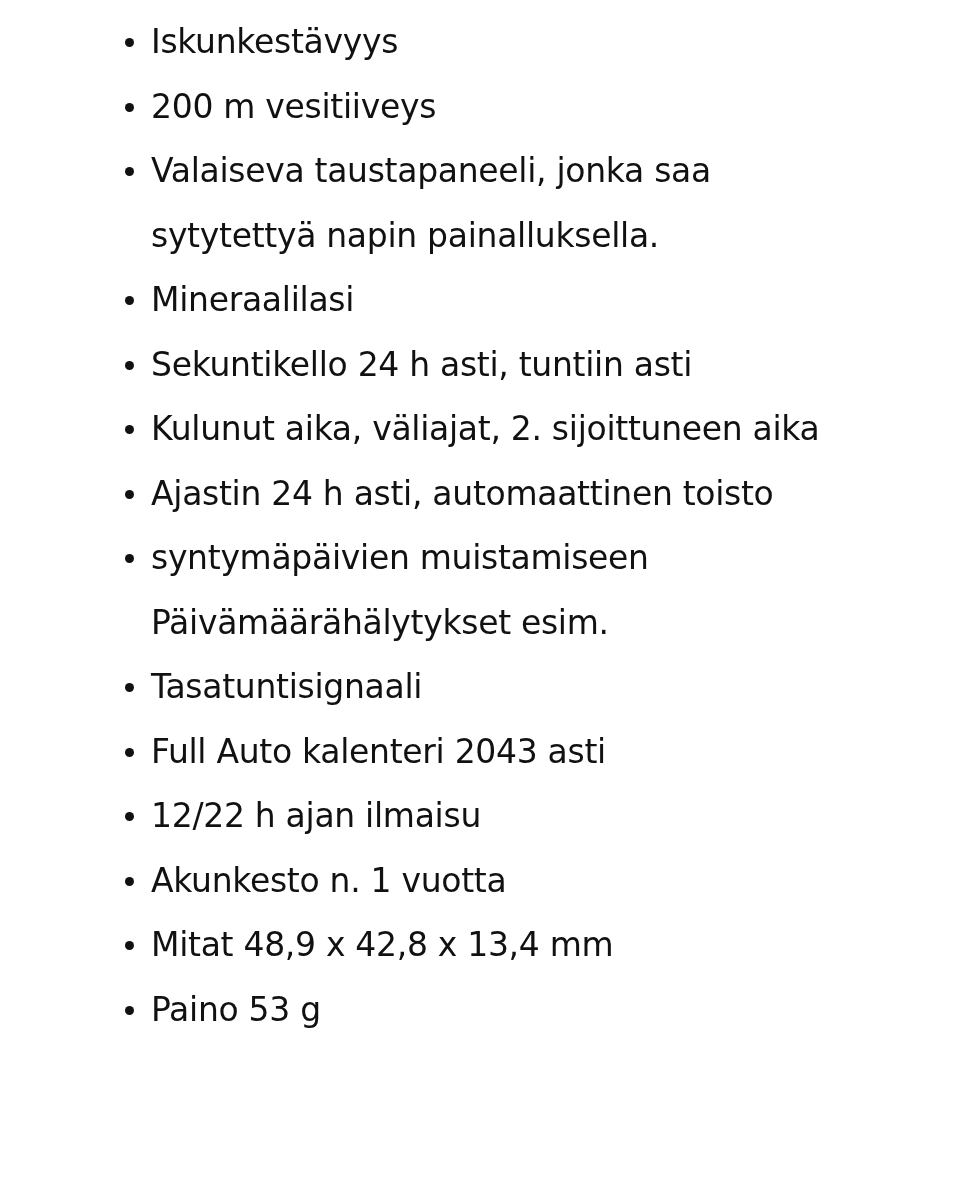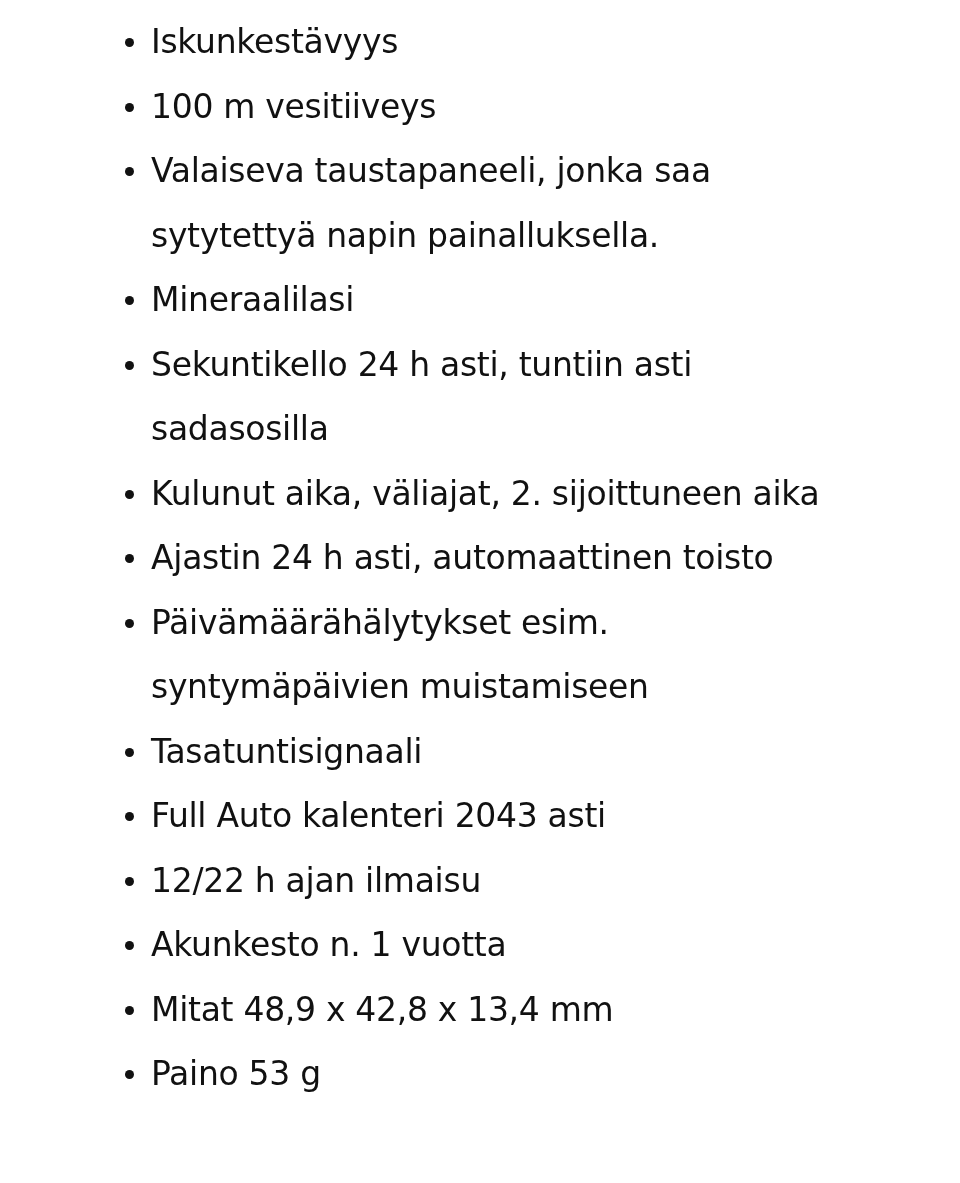--- a/index.html
+++ b/index.html
@@ -49,48 +49,47 @@
 </head>
 <body>
 
 <ul class="feature-list">
   <li class="feature-item">
     <span class="bullet"></span>
     <span class="line">Iskunkestävyys</span>
   </li>
   <li class="feature-item">
     <span class="bullet"></span>
-    <span class="line">100 m vesitiiveys</span>
+    <span class="line">200 m vesitiiveys</span>
   </li>
   <li class="feature-item">
     <span class="bullet"></span>
     <span class="line">Valaiseva taustapaneeli, jonka saa</span>
     <span class="line">sytytettyä napin painalluksella.</span>
   </li>
   <li class="feature-item">
     <span class="bullet"></span>
     <span class="line">Mineraalilasi</span>
   </li>
   <li class="feature-item">
     <span class="bullet"></span>
     <span class="line">Sekuntikello 24 h asti, tuntiin asti</span>
-    <span class="line">sadasosilla</span>
   </li>
   <li class="feature-item">
     <span class="bullet"></span>
     <span class="line">Kulunut aika, väliajat, 2. sijoittuneen aika</span>
   </li>
   <li class="feature-item">
     <span class="bullet"></span>
     <span class="line">Ajastin 24 h asti, automaattinen toisto</span>
   </li>
   <li class="feature-item">
     <span class="bullet"></span>
+    <span class="line">syntymäpäivien muistamiseen</span>
     <span class="line">Päivämäärähälytykset esim.</span>
-    <span class="line">syntymäpäivien muistamiseen</span>
   </li>
   <li class="feature-item">
     <span class="bullet"></span>
     <span class="line">Tasatuntisignaali</span>
   </li>
   <li class="feature-item">
     <span class="bullet"></span>
     <span class="line">Full Auto kalenteri 2043 asti</span>
   </li>
   <li class="feature-item">

